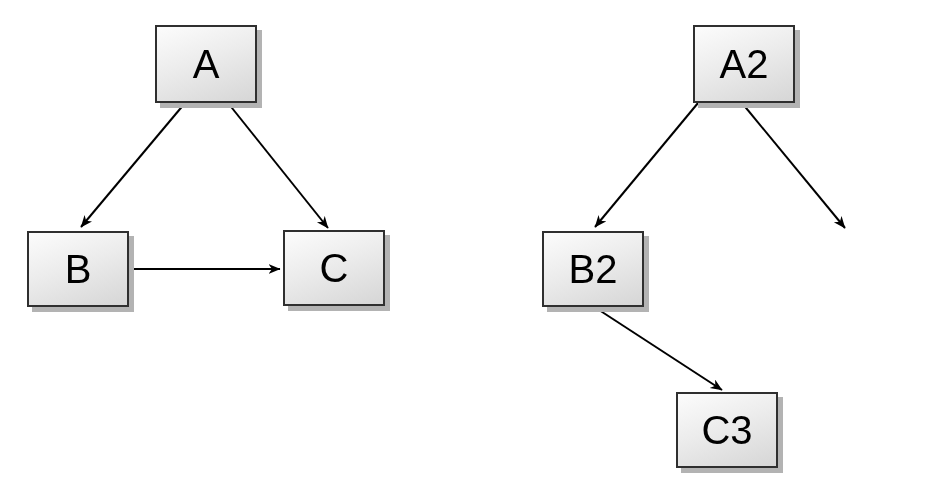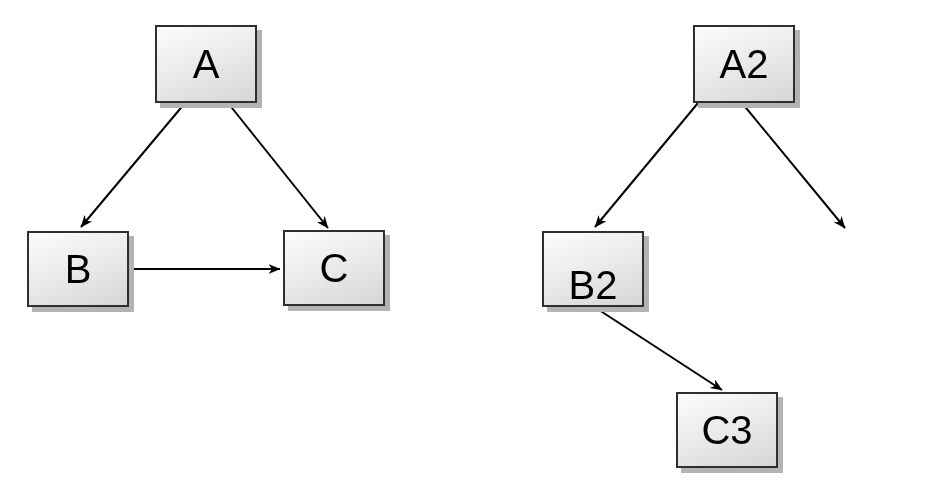--- a/index.html
+++ b/index.html
@@ -39,21 +39,21 @@
     font-size: 40px;
     line-height: 1;
     color: #000000;
     user-select: none;
   }
   
   #node-A  { left: 155px; top: 25px;  height: 78px; }
   #node-B  { left: 27px;  top: 231px; }
   #node-C  { left: 283px; top: 230px; }
   #node-A2 { left: 669px; top: 25px;  height: 78px; margin-left: 24px; }
-  #node-B2 { left: 542px; top: 231px; align-items: flex-end; }
+  #node-B2 { left: 542px; top: 231px; }
   #node-C2 { left: 799px; top: 231px; }
   #node-C3 { left: 676px; top: 392px; }
   .edge-line {
     stroke: #000000;
     stroke-width: 2;
     fill: none;
   }
 </style>
 </head>
 <body>

